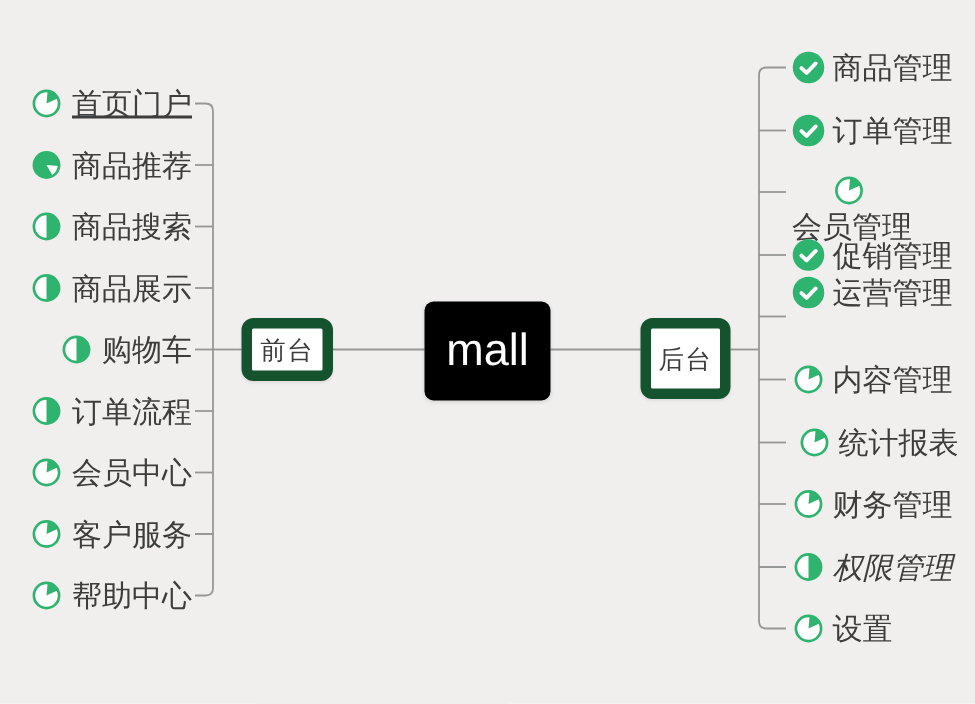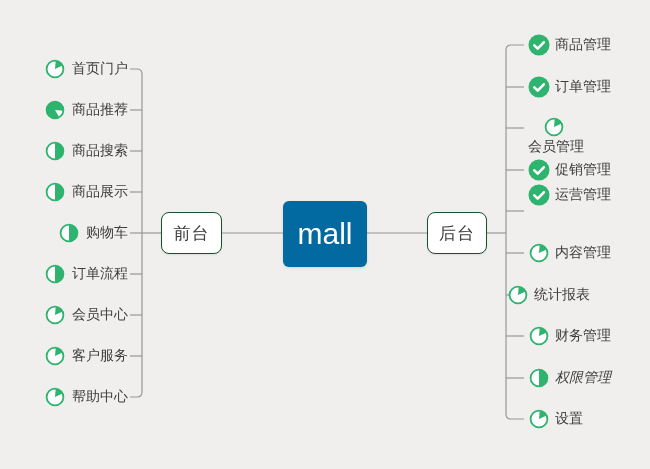--- a/index.html
+++ b/index.html
@@ -11,37 +11,37 @@
     overflow:hidden;
   }
   .connectors{position:absolute;left:0;top:0;z-index:0;}
   .node{
     position:absolute;z-index:2;
     display:flex;align-items:center;justify-content:center;
     box-sizing:border-box;
   }
   .node.branch{
     background:#ffffff;
-    border:1px solid #14532d;
+    border:7px solid #14532d;
     border-radius:8px;
     box-shadow:0 1px 2px rgba(0,0,0,0.07);
     font-size:17px;color:#3d3d3d;
     letter-spacing:1px;
   }
   .node.root{
     border-radius:6px;
     color:#ffffff;
     font-size:30px;
     box-shadow:0 1px 3px rgba(0,0,0,0.12);
   }
   .leaf{
     position:absolute;z-index:2;
     display:flex;align-items:center;
     height:24px;
-    font-size:14px;color:#3d3d3d;
+    font-size:20px;color:#3d3d3d;
     white-space:nowrap;
     cursor:default;
   }
   .leaf .icon-box{
     width:22px;height:22px;
     display:flex;align-items:center;justify-content:center;
     flex:0 0 auto;
   }
   .leaf.left-leaf .icon-box{margin-right:6px;}
   .leaf.right-leaf .icon-box{margin-right:5px;}
@@ -72,30 +72,30 @@
       <path d="M506,253 H524" fill="none" stroke="#979797" stroke-width="1.2"></path>
       <path d="M506,295 H524" fill="none" stroke="#979797" stroke-width="1.2"></path>
       <path d="M506,336 H524" fill="none" stroke="#979797" stroke-width="1.2"></path>
       <path d="M506,378 H524" fill="none" stroke="#979797" stroke-width="1.2"></path>
     </svg>
 
   <div class="node branch" id="left-branch-node" style="left:161px;top:212px;width:61px;height:42px;">
     <span>前台</span>
   </div>
 
-  <div class="node root" id="root-node" style="left: 283px; top: 201px; width: 84px; height: 66px; background: #0369a1; justify-content: center;">
+  <div class="node root" id="root-node" style="left: 283px; top: 201px; width: 84px; height: 66px; background: #000000; justify-content: center;">
     <span>mall</span>
   </div>
 
-  <div class="node branch" id="right-branch-node" style="left:427px;top:212px;width:60px;height:42px;text-align:right;">
+  <div class="node branch" id="right-branch-node" style="left:427px;top:212px;width:60px;height:54px;text-align:right;">
     <span>后台</span>
   </div>
 
   <div id="leaves">
-      <div class="leaf left-leaf" style="top: 57px; right: 522px;">
+      <div class="leaf left-leaf" style="top: 57px; right: 522px; text-decoration: underline;">
         <span class="icon-box">
           <svg width="20" height="20" viewBox="0 0 20 20">
     <circle cx="10" cy="10" r="8.4" fill="#ffffff" stroke="#2eb46e" stroke-width="1.8"></circle>
     <path d="M10,10 L10.73,1.63 A8.4,8.4 0 0 1 17.61,6.45 Z" fill="#2eb46e"></path>
           </svg>
         </span>
         <span>首页门户</span>
       </div>
       <div class="leaf left-leaf" style="top: 98px; right: 522px; justify-content: center;">
         <span class="icon-box">
@@ -216,21 +216,21 @@
       </div>
       <div class="leaf right-leaf" style="top: 241px; left: 528px;">
         <span class="icon-box">
           <svg width="20" height="20" viewBox="0 0 20 20">
     <circle cx="10" cy="10" r="8.4" fill="#ffffff" stroke="#2eb46e" stroke-width="1.8"></circle>
     <path d="M10,10 L10.73,1.63 A8.4,8.4 0 0 1 17.61,6.45 Z" fill="#2eb46e"></path>
           </svg>
         </span>
         <span>内容管理</span>
       </div>
-      <div class="leaf right-leaf" style="top: 283px; left: 507px;">
+      <div class="leaf right-leaf" style="top: 283px; left: 532px;">
         <span class="icon-box">
           <svg width="20" height="20" viewBox="0 0 20 20">
     <circle cx="10" cy="10" r="8.4" fill="#ffffff" stroke="#2eb46e" stroke-width="1.8"></circle>
     <path d="M10,10 L10.73,1.63 A8.4,8.4 0 0 1 17.61,6.45 Z" fill="#2eb46e"></path>
           </svg>
         </span>
         <span>统计报表</span>
       </div>
       <div class="leaf right-leaf" style="top: 324px; left: 528px;">
         <span class="icon-box">

